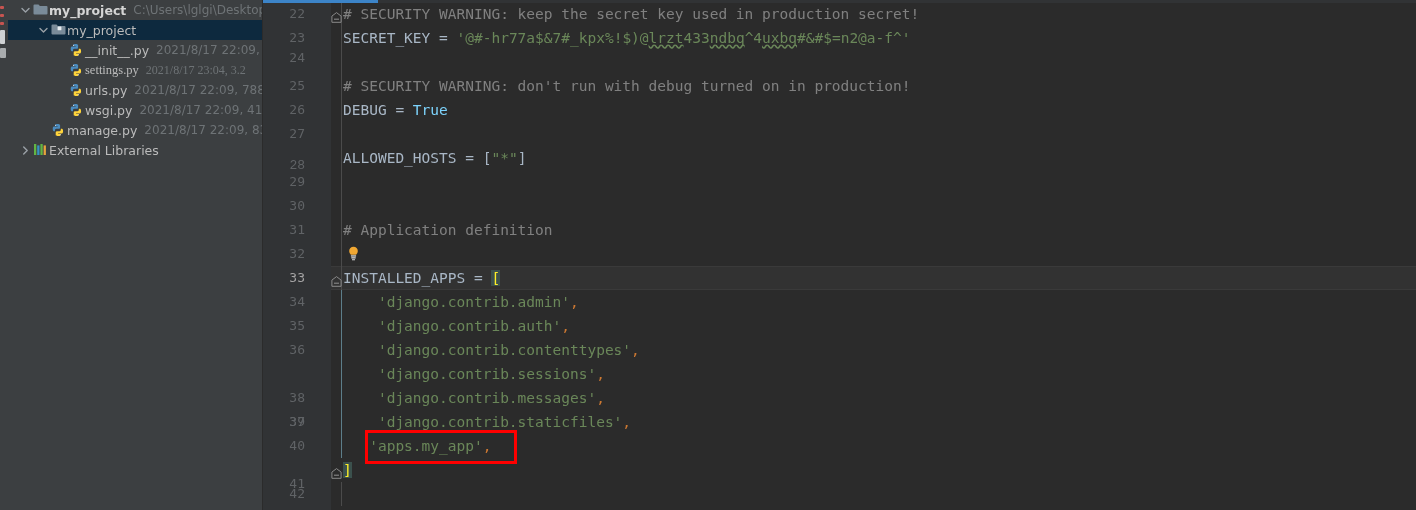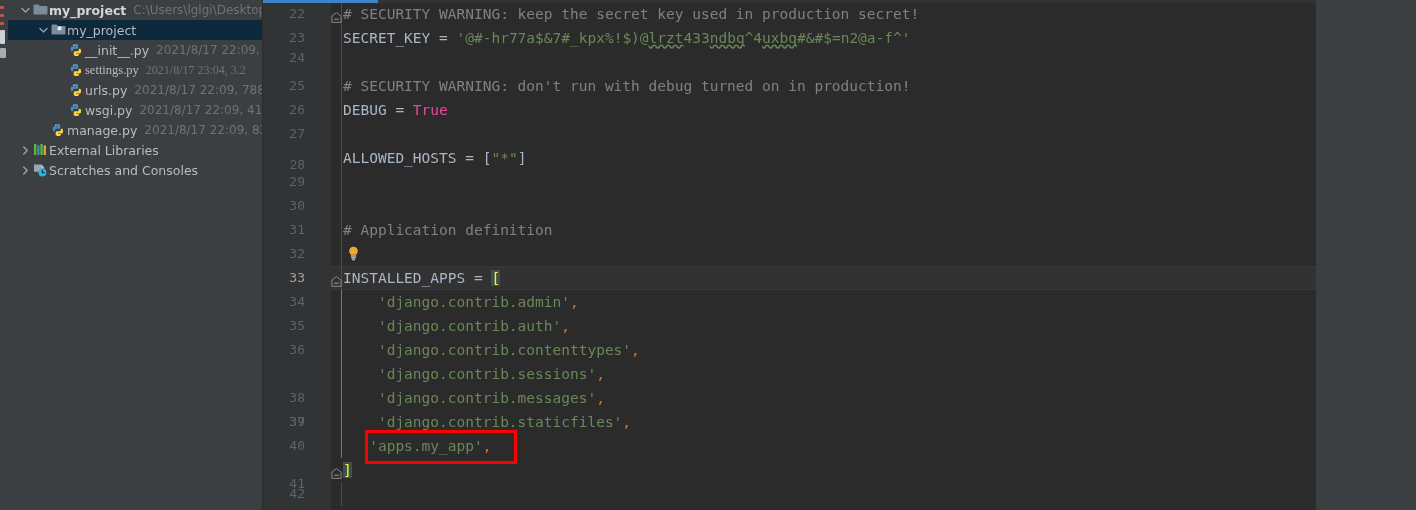--- a/index.html
+++ b/index.html
@@ -4,21 +4,21 @@
 <style>
   * { box-sizing: border-box; margin: 0; padding: 0; }
   html, body {
     width: 1416px; height: 510px;
     overflow: hidden;
     background: #3c3f41;
     font-family: "DejaVu Sans", sans-serif;
   }
   #app {
     position: relative;
-    width: 1316px; height: 510px;
+    width: 1416px; height: 510px;
     display: flex;
     background: #3c3f41;
   }
 
   
   .toolstrip {
     position: relative;
     width: 8px; height: 510px;
     background: #3c3f41;
     flex: 0 0 8px;
@@ -135,21 +135,21 @@
     line-height: 24px;
     white-space: pre;
     color: #a9b7c6;
   }
   .ln { position: absolute; left: 0; white-space: pre; }
 
   .t-comment { color: #808080; }
   .t-ident   { color: #a9b7c6; }
   .t-op      { color: #a9b7c6; }
   .t-str     { color: #6a8759; }
-  .t-const   { color: #ec4899; }
+  .t-const   { color: #7dd3fc; }
   .t-brace   { color: #a9b7c6; }
   .t-comma   { color: #cc7832; }
   .brace-hl  { background: #3b514d; color: #ffef28; }
   .typo { text-decoration: underline wavy #6a8759; text-decoration-skip-ink: none; }
 
   .bulb {
     position: absolute;
     width: 13px; height: 15px;
     z-index: 7;
   }
@@ -280,36 +280,20 @@
         </span>
         <span class="ic">
           <svg xmlns="http://www.w3.org/2000/svg" width="14" height="13" viewBox="0 0 14 13">
             <rect x="1" y="1" width="2.3" height="11" fill="#62b543"></rect>
             <rect x="4.2" y="2.4" width="2.3" height="9.6" fill="#3592c4"></rect>
             <rect x="7.4" y="1" width="2.3" height="11" fill="#62b543"></rect>
             <rect x="10.600000000000001" y="2.4" width="2.3" height="9.6" fill="#e8a33d"></rect>
           </svg>
         </span>
         <span class="lbl">External Libraries</span>
-      </div>
-      <div class="tree-row" style="padding-left: 10px;">
-        <span class="arrow">
-          <svg xmlns="http://www.w3.org/2000/svg" width="9" height="9" viewBox="0 0 9 9">
-            <path d="M2.7 1 L6.2 4.5 L2.7 8" fill="none" stroke="#9aa0a6" stroke-width="1.4" stroke-linecap="round" stroke-linejoin="round"></path>
-          </svg>
-        </span>
-        <span class="ic">
-          <svg xmlns="http://www.w3.org/2000/svg" width="14" height="14" viewBox="0 0 14 14">
-            <path d="M1 1.5 h7.2 l3 3 v4.2 h-10.2 z" fill="#9aa7b0"></path>
-            <path d="M8.2 1.5 v3 h3 z" fill="#c6ced4"></path>
-            <circle cx="9.4" cy="9.6" r="4" fill="#23b7e5"></circle>
-            <path d="M9.4 7.2 v2.5 h1.9" fill="none" stroke="#13343f" stroke-width="1.2" stroke-linecap="round"></path>
-          </svg>
-        </span>
-        <span class="lbl">Scratches and Consoles</span>
       </div>
     </div>
 
   <div class="editor">
     <div class="topline"></div>
     <div class="topbar" style="width: 115px;"></div>
     <div class="curline" style="top: 266px;"></div>
     <div class="gutter">
         <div class="lnum" style="top: 2px;">22</div>
         <div class="lnum" style="top: 26px;">23</div>

